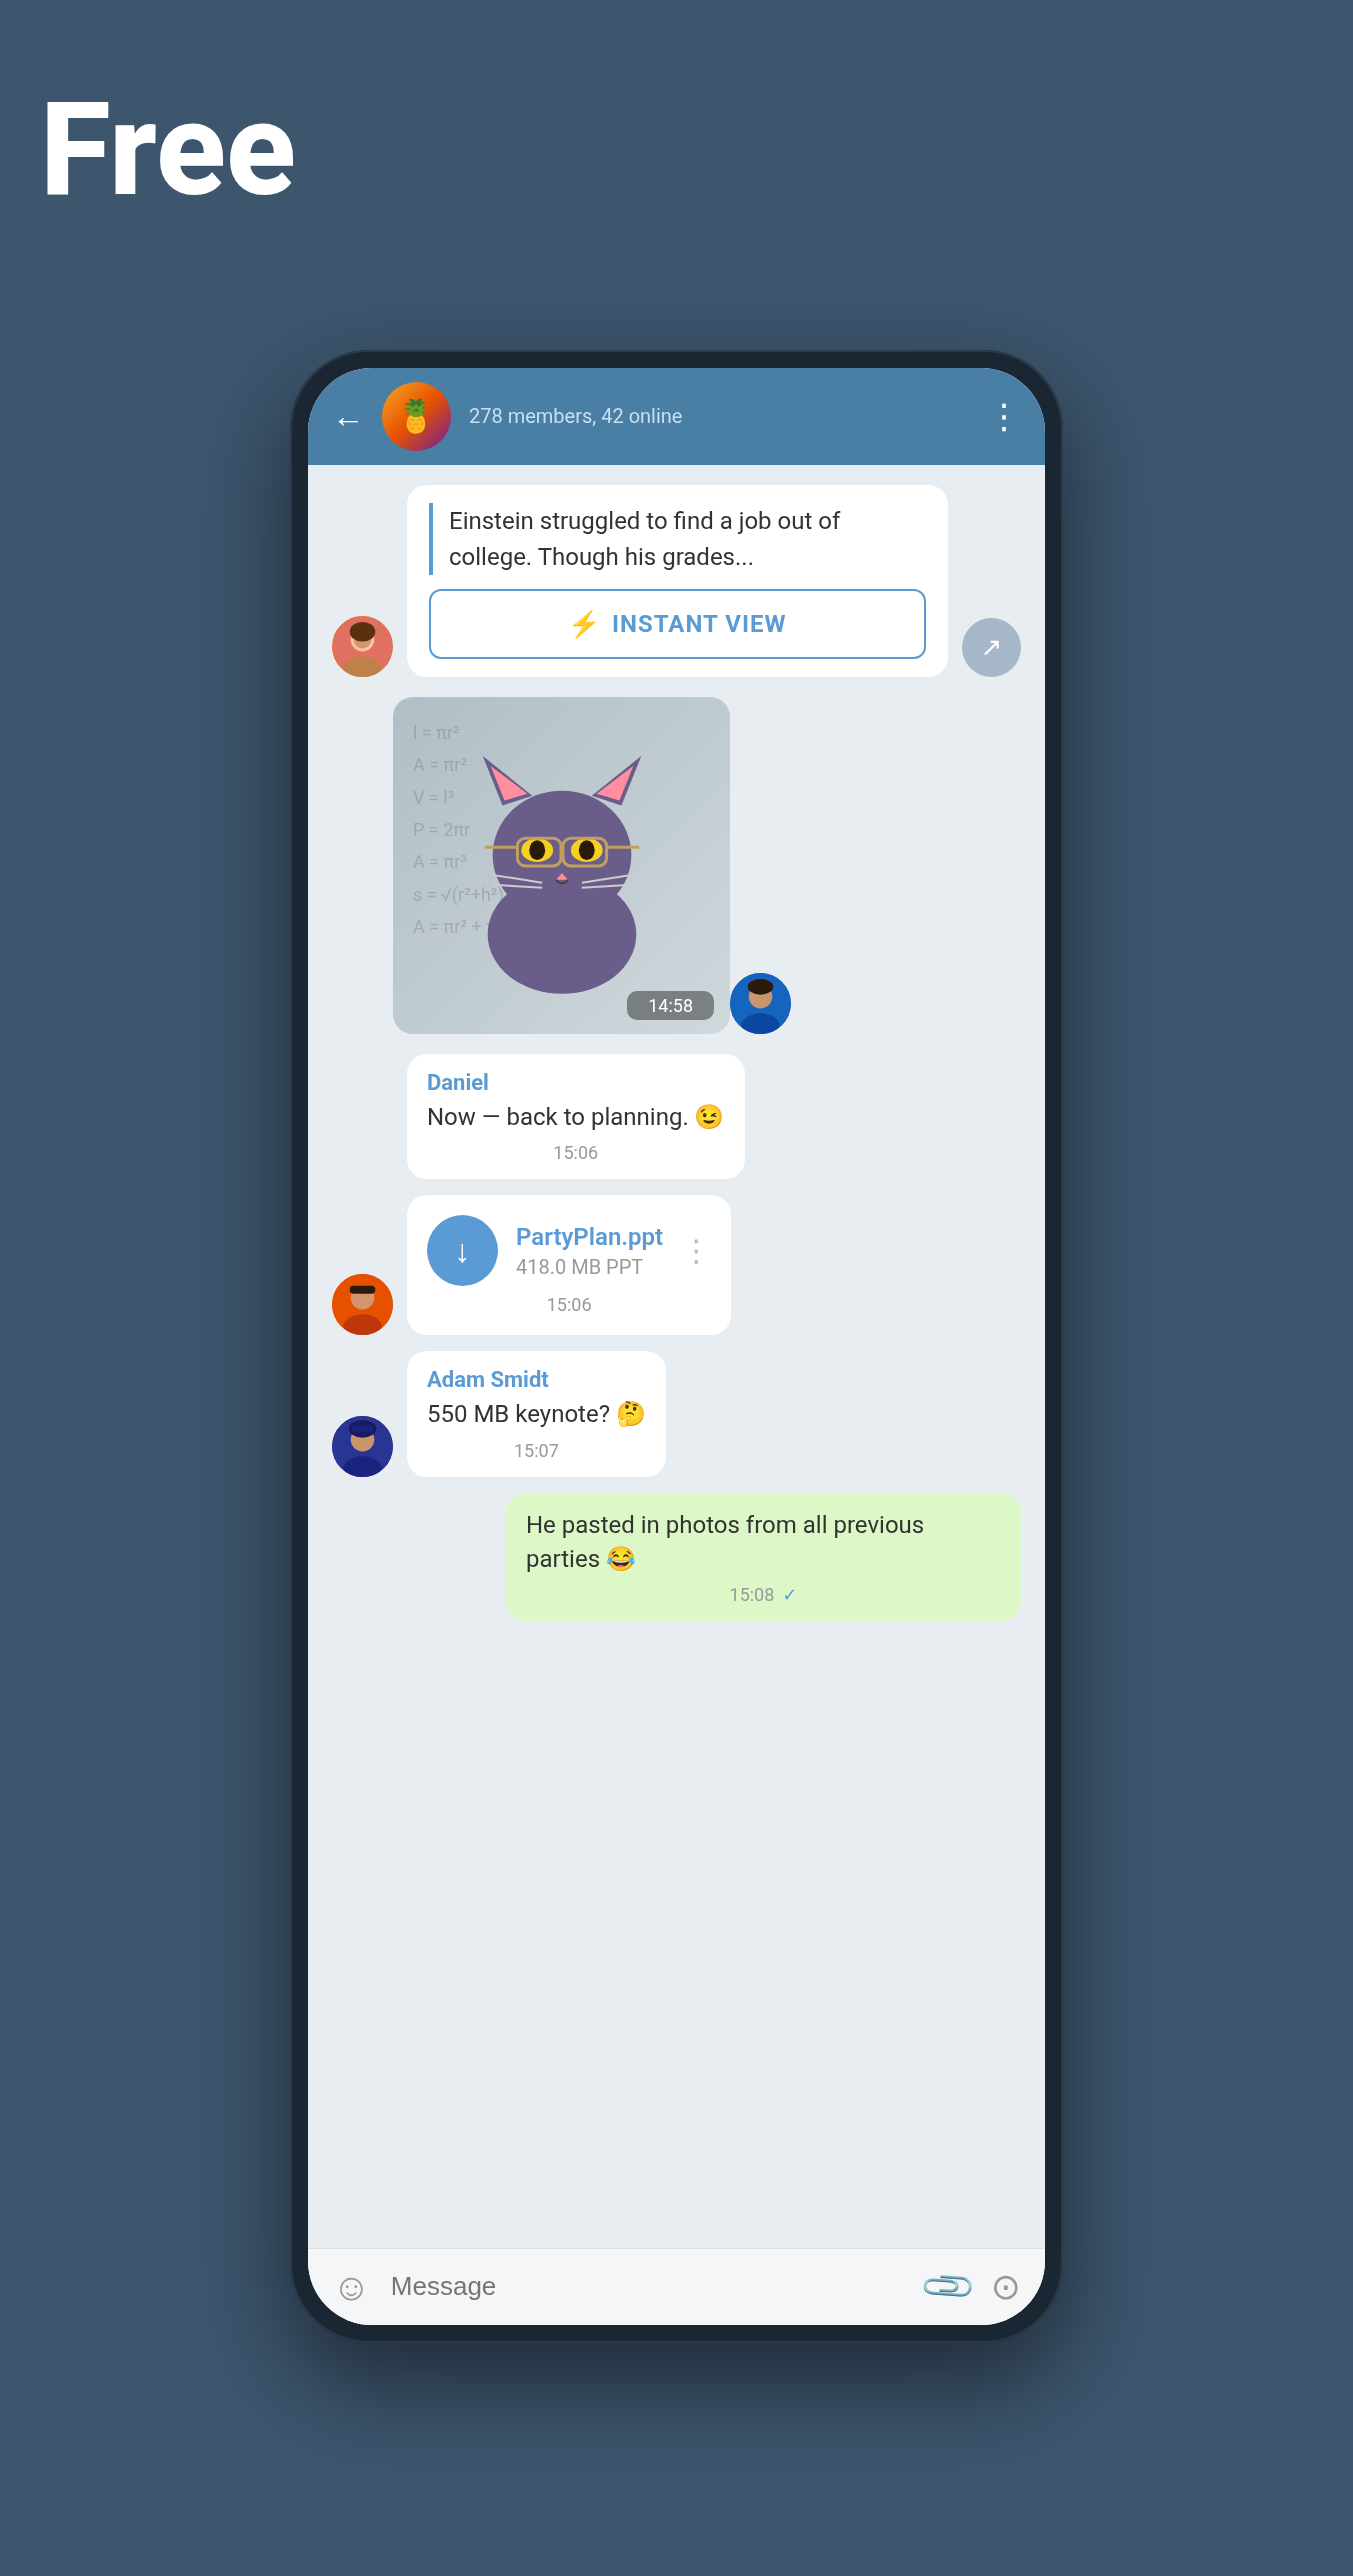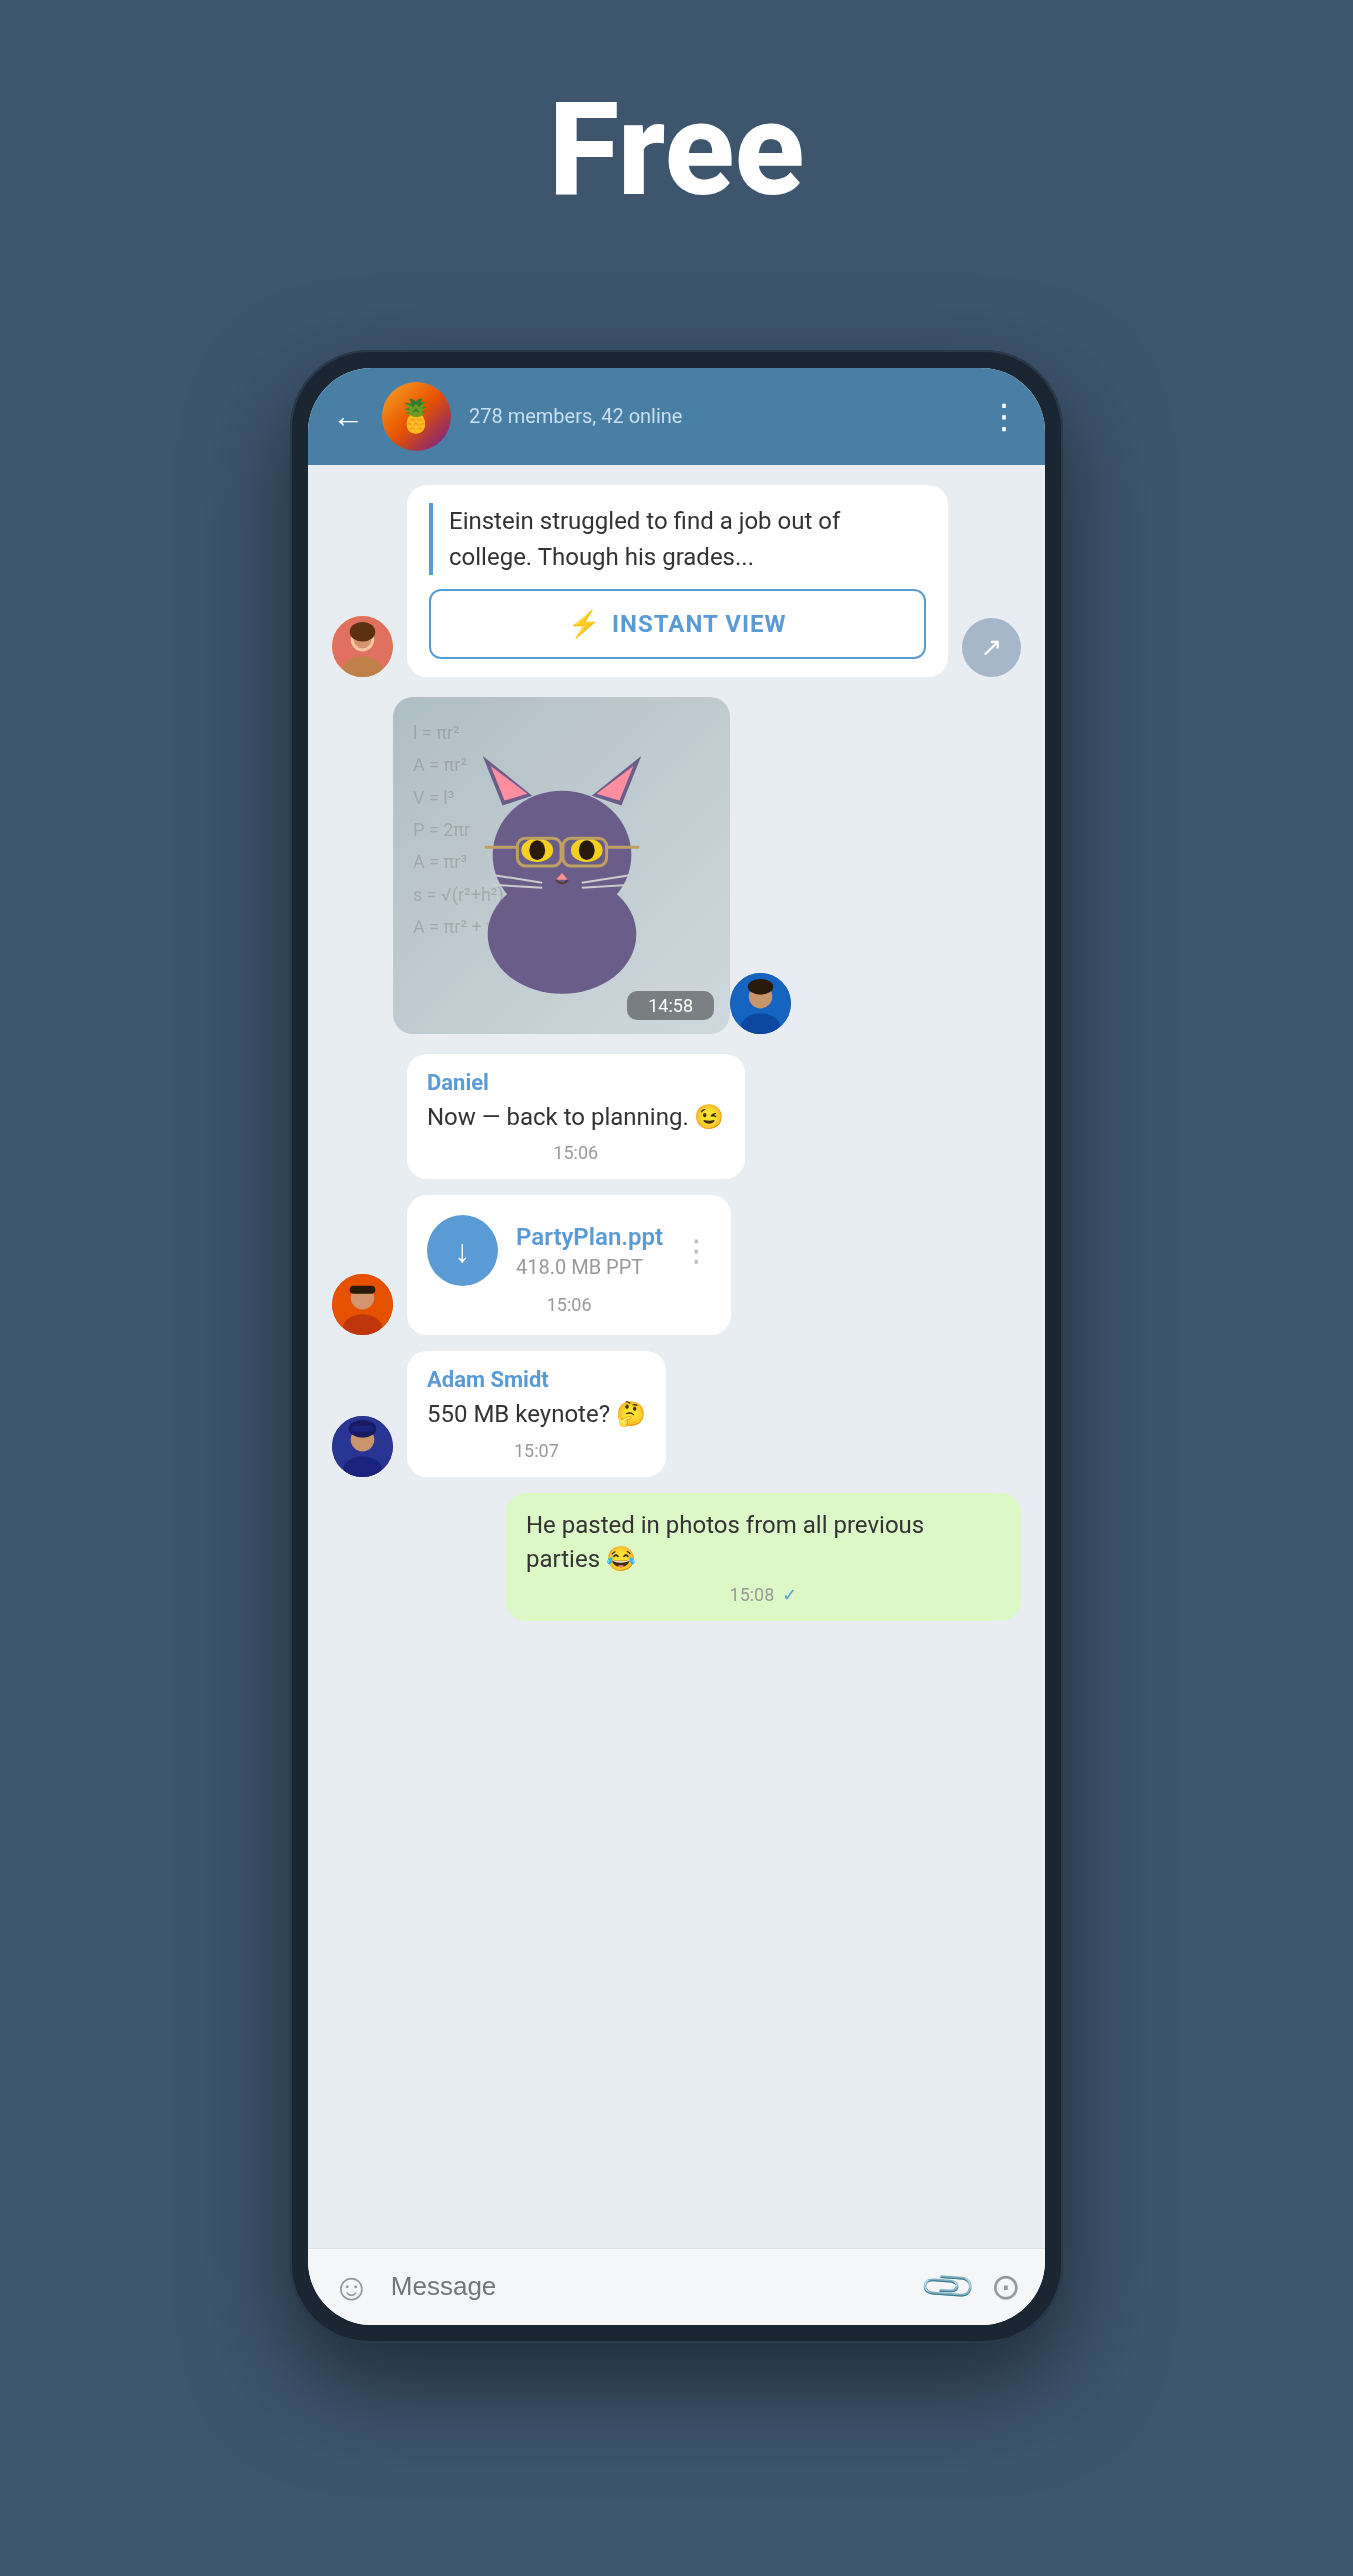--- a/index.html
+++ b/index.html
@@ -12,21 +12,21 @@
       display: flex;
       flex-direction: column;
       align-items: center;
       overflow-x: hidden;
     }
 
     
     .hero-section {
       width: 100%;
       display: flex;
-      flex-direction: column;
+      flex-direction: row;
       align-items: center;
       padding: 79px 40px 59px;
       text-align: center;
     }
 
     .hero-title {
       font-size: 129px;
       font-weight: 800;
       color: #ffffff;
       line-height: 1.1;

